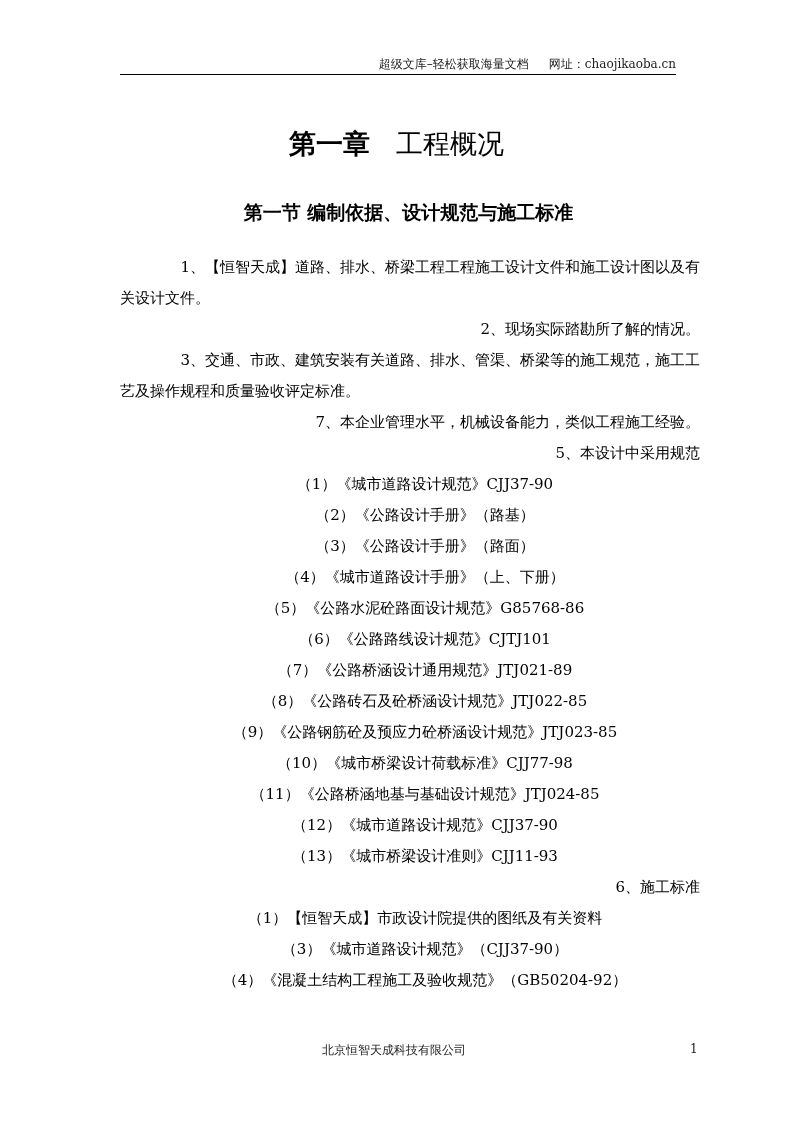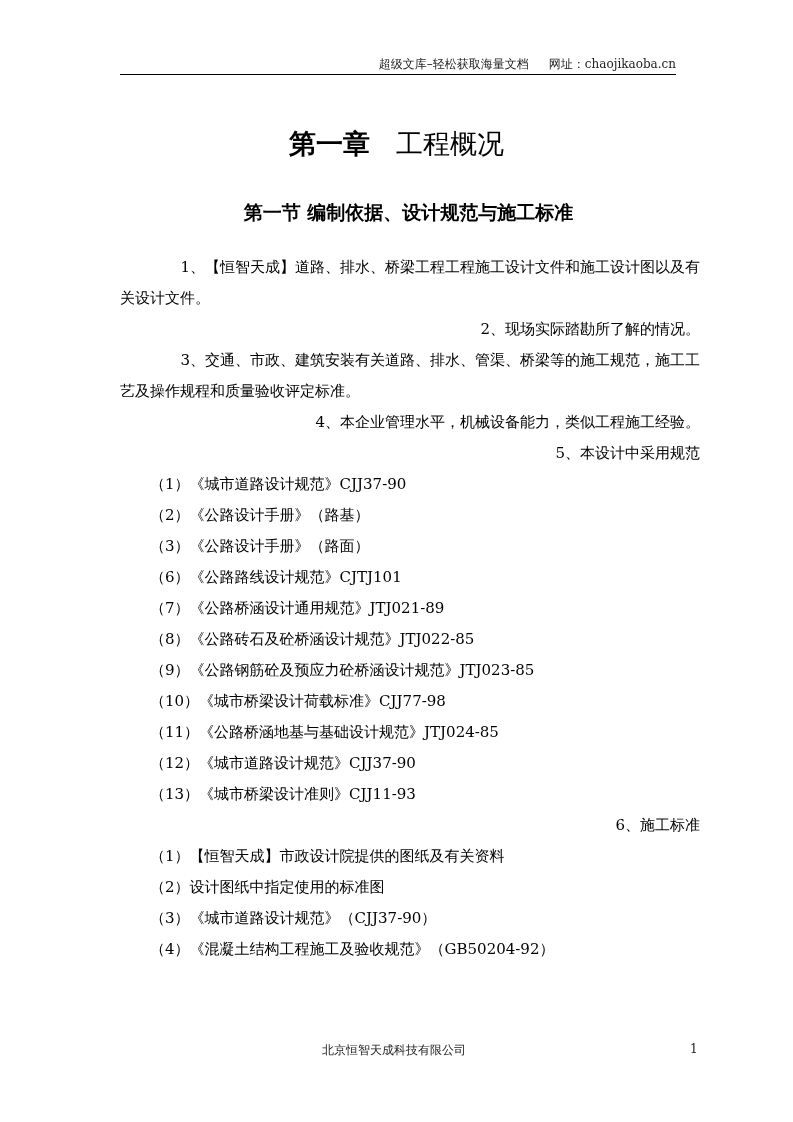--- a/index.html
+++ b/index.html
@@ -14,21 +14,21 @@
                    font-size: 27px; line-height: 36px; white-space: nowrap; }
   .chapter-title .num { font-family: Liberation Mono, monospace; font-weight: bold; text-align: right; }
   .chapter-title .sp { display: inline-block; width: 26px; }
   .chapter-title .name { font-weight: normal; text-align: center; }
   .section-title { position: absolute; left: 12px; width: 793px; top: 198px; text-align: center;
                    font-family: "DejaVu Sans", "Liberation Sans", sans-serif; font-weight: bold;
                    font-size: 19px; line-height: 28px; white-space: nowrap; }
   .body { position: absolute; left: 120px; top: 252px; width: 580px; font-size: 15px; }
   .line { height: 31px; line-height: 31px; white-space: nowrap; }
   .indent { padding-left: 32px; text-align: right; }
-  .sub { padding-left: 30px; }
+  .sub { padding-left: 30px; text-align: center; }
   .footer { position: absolute; left: 0; top: 1042px; width: 793px; font-size: 12px; color: #222; }
   .footer .company { position: absolute; left: 322px; top: 0; white-space: nowrap; text-align: right; }
   .footer .pageno { position: absolute; left: 690px; top: 0; }
 </style>
 </head>
 <body>
 
 <div class="page">
 
   <div class="header">
@@ -40,42 +40,43 @@
   </div>
 
   <div class="section-title">第一节 编制依据、设计规范与施工标准</div>
 
   <div class="body">
     <div class="line indent">1、【恒智天成】道路、排水、桥梁工程工程施工设计文件和施工设计图以及有</div>
     <div class="line">关设计文件。</div>
     <div class="line indent">2、现场实际踏勘所了解的情况。</div>
     <div class="line indent">3、交通、市政、建筑安装有关道路、排水、管渠、桥梁等的施工规范，施工工</div>
     <div class="line">艺及操作规程和质量验收评定标准。</div>
-    <div class="line indent">4、本企业管理水平，机械设备能力，类似工程施工经验。</div>
+    <div class="line indent">7、本企业管理水平，机械设备能力，类似工程施工经验。</div>
     <div class="line indent">5、本设计中采用规范</div>
 
     <div>
       <div class="line sub">（1）《城市道路设计规范》CJJ37-90</div>
       <div class="line sub">（2）《公路设计手册》（路基）</div>
       <div class="line sub">（3）《公路设计手册》（路面）</div>
+      <div class="line sub">（4）《城市道路设计手册》（上、下册）</div>
+      <div class="line sub">（5）《公路水泥砼路面设计规范》G85768-86</div>
       <div class="line sub">（6）《公路路线设计规范》CJTJ101</div>
       <div class="line sub">（7）《公路桥涵设计通用规范》JTJ021-89</div>
       <div class="line sub">（8）《公路砖石及砼桥涵设计规范》JTJ022-85</div>
       <div class="line sub">（9）《公路钢筋砼及预应力砼桥涵设计规范》JTJ023-85</div>
       <div class="line sub">（10）《城市桥梁设计荷载标准》CJJ77-98</div>
       <div class="line sub">（11）《公路桥涵地基与基础设计规范》JTJ024-85</div>
       <div class="line sub">（12）《城市道路设计规范》CJJ37-90</div>
       <div class="line sub">（13）《城市桥梁设计准则》CJJ11-93</div>
     </div>
 
     <div class="line indent">6、施工标准</div>
 
     <div>
       <div class="line sub">（1）【恒智天成】市政设计院提供的图纸及有关资料</div>
-      <div class="line sub">（2）设计图纸中指定使用的标准图</div>
       <div class="line sub">（3）《城市道路设计规范》（CJJ37-90）</div>
       <div class="line sub">（4）《混凝土结构工程施工及验收规范》（GB50204-92）</div>
     </div>
   </div>
 
   <div class="footer">
     <span class="company">北京恒智天成科技有限公司</span>
     <span class="pageno">1</span>
   </div>
 

